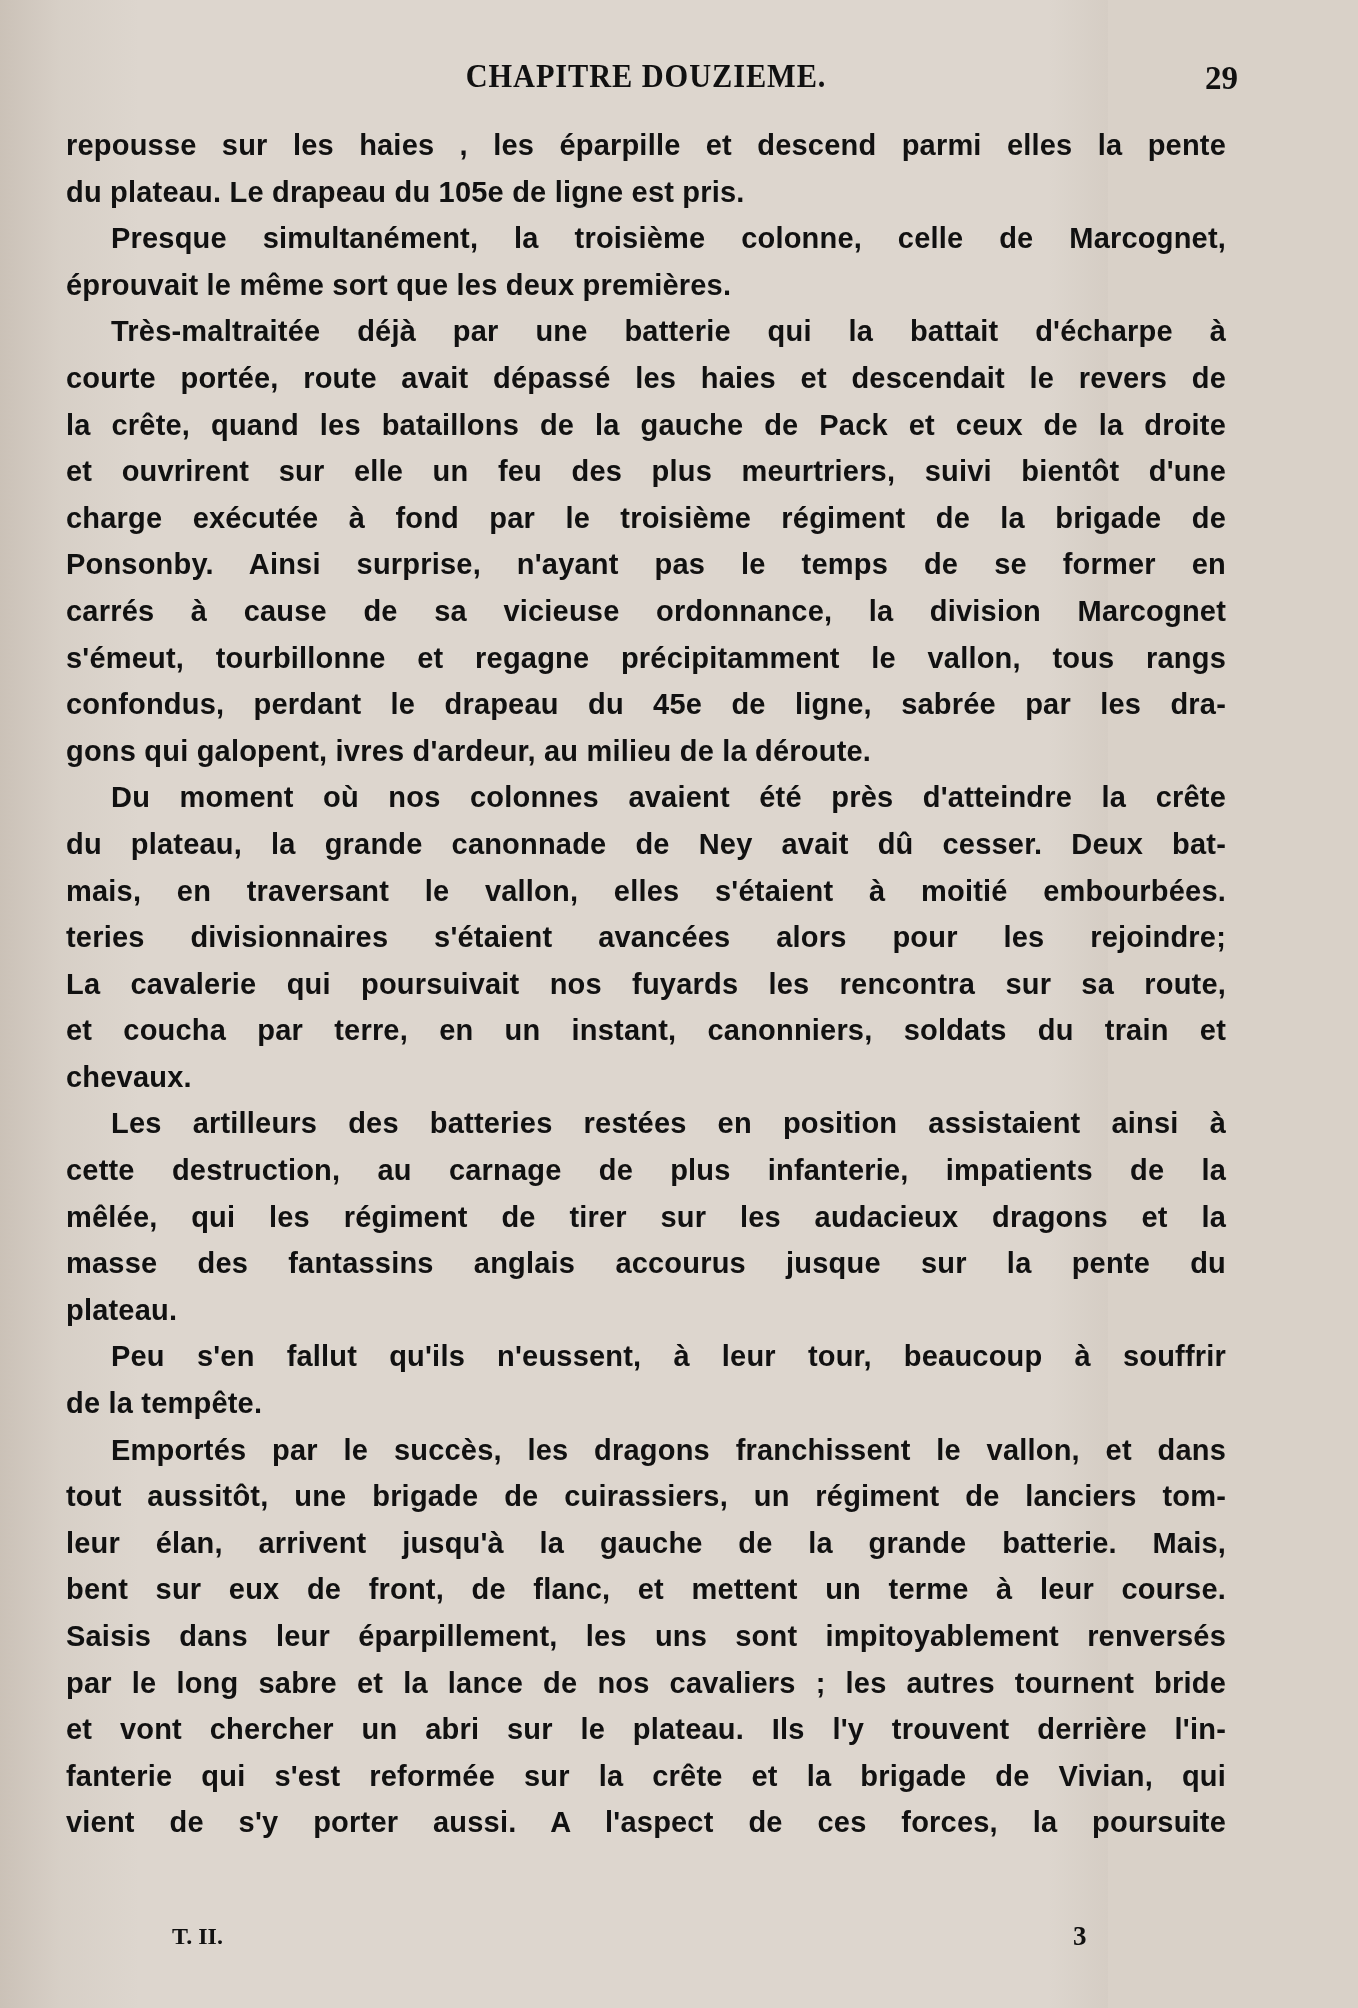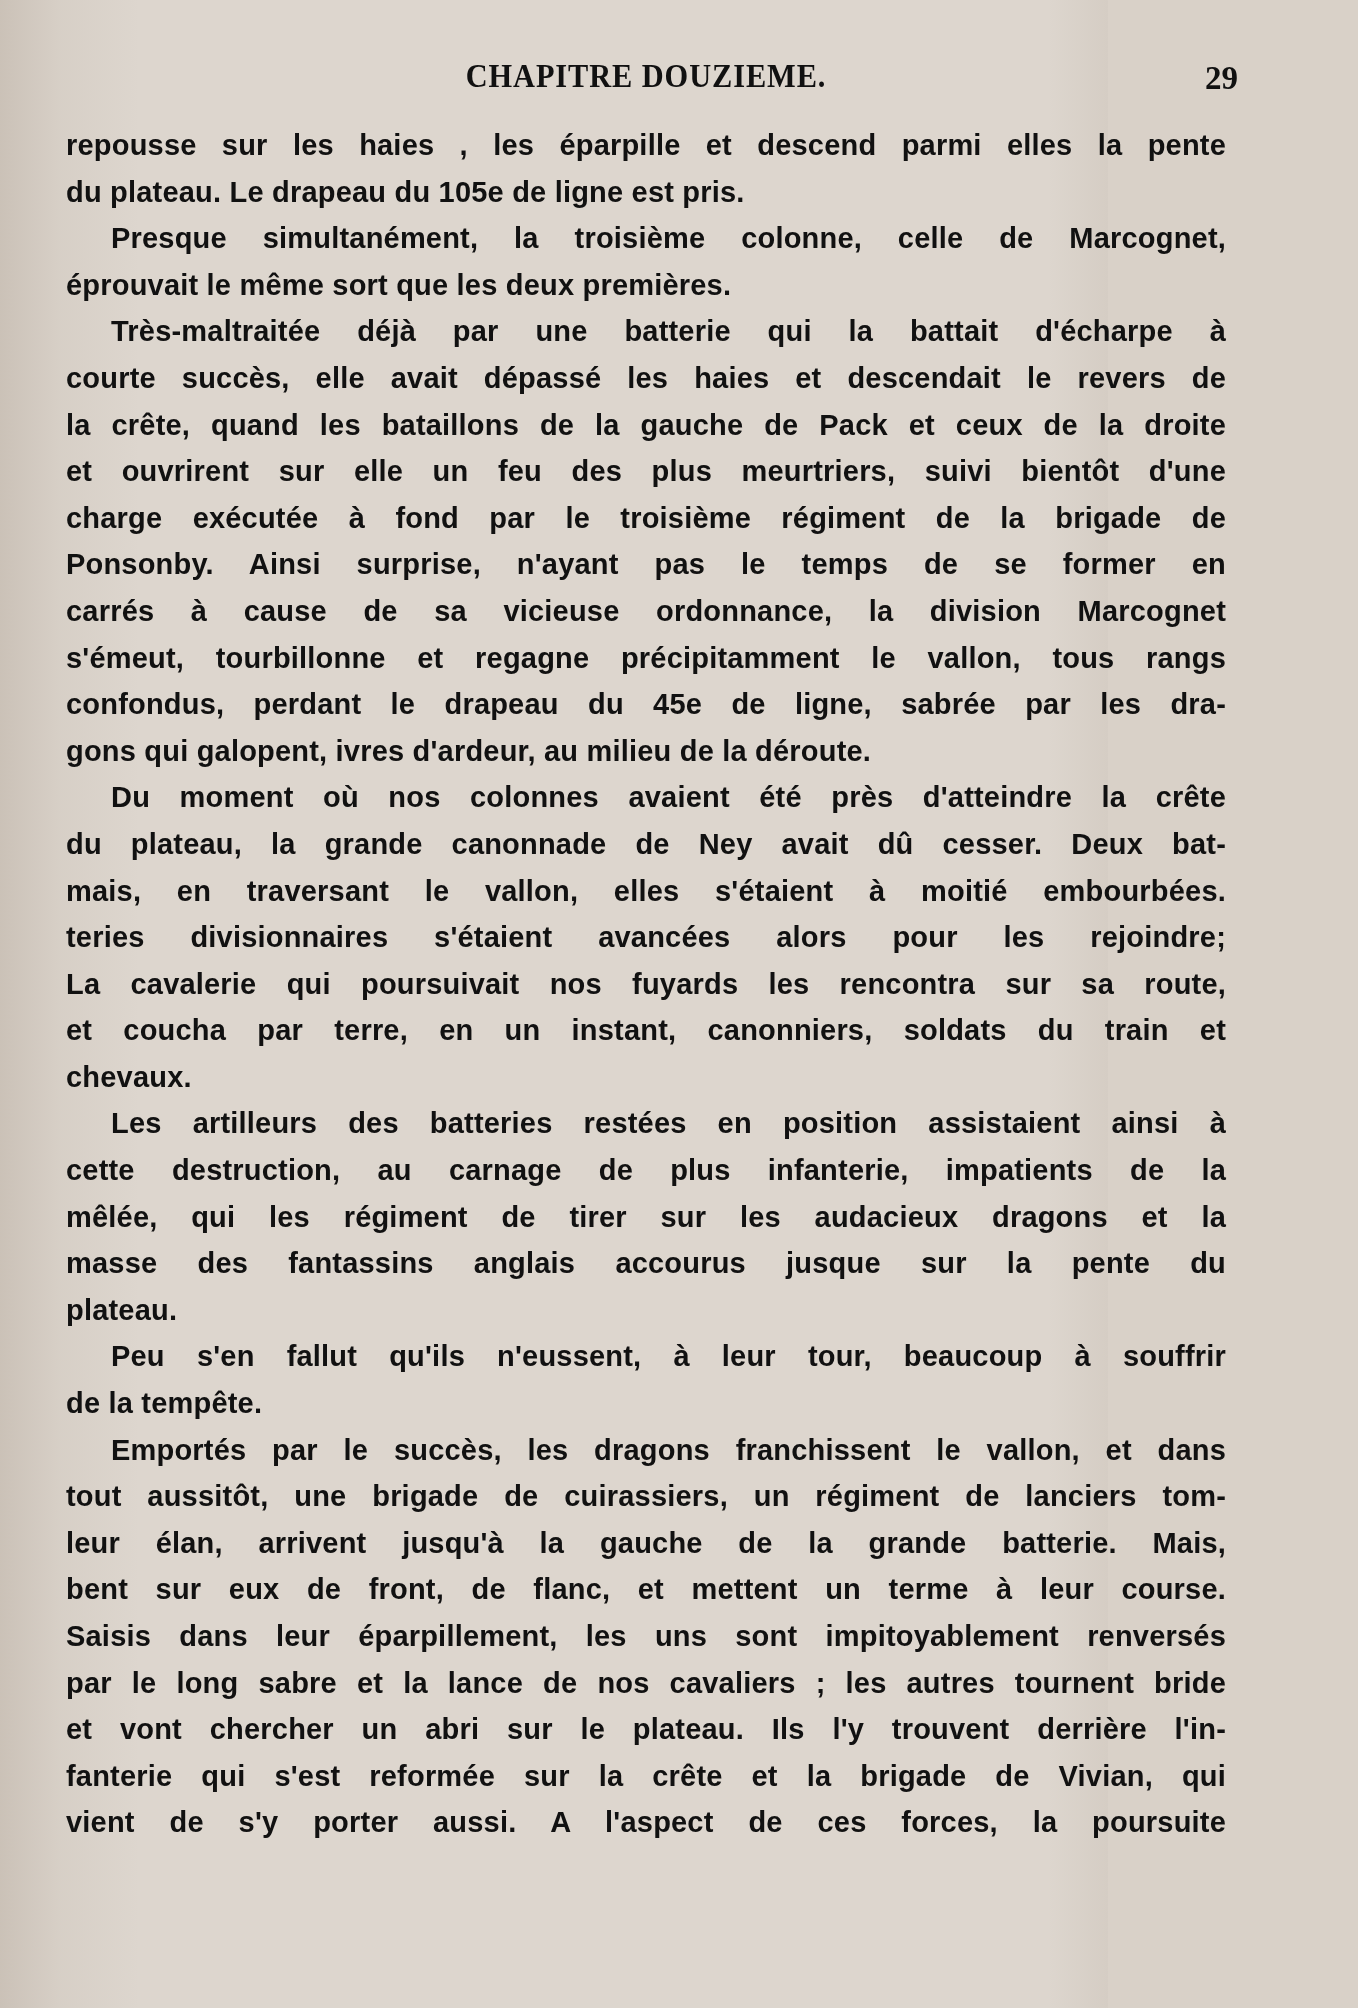--- a/index.html
+++ b/index.html
@@ -102,21 +102,21 @@
     <div class="running-title">CHAPITRE DOUZIEME.</div>
     <div class="page-number">29</div>
   </div>
 
   <div class="body-text" id="body-text">
       <div class="line">repousse sur les haies , les éparpille et descend parmi elles la pente</div>
       <div class="line last">du plateau. Le drapeau du 105e de ligne est pris.</div>
       <div class="line indent">Presque simultanément, la troisième colonne, celle de Marcognet,</div>
       <div class="line last">éprouvait le même sort que les deux premières.</div>
       <div class="line indent">Très-maltraitée déjà par une batterie qui la battait d'écharpe à</div>
-      <div class="line">courte succès, elle avait dépassé les haies et descendait le revers de</div>
+      <div class="line">courte portée, route avait dépassé les haies et descendait le revers de</div>
       <div class="line">la crête, quand les bataillons de la gauche de Pack et ceux de la droite</div>
       <div class="line">et ouvrirent sur elle un feu des plus meurtriers, suivi bientôt d'une</div>
       <div class="line">charge exécutée à fond par le troisième régiment de la brigade de</div>
       <div class="line">Ponsonby. Ainsi surprise, n'ayant pas le temps de se former en</div>
       <div class="line">carrés à cause de sa vicieuse ordonnance, la division Marcognet</div>
       <div class="line">s'émeut, tourbillonne et regagne précipitamment le vallon, tous rangs</div>
       <div class="line">confondus, perdant le drapeau du 45e de ligne, sabrée par les dra-</div>
       <div class="line last">gons qui galopent, ivres d'ardeur, au milieu de la déroute.</div>
       <div class="line indent">Du moment où nos colonnes avaient été près d'atteindre la crête</div>
       <div class="line">du plateau, la grande canonnade de Ney avait dû cesser. Deux bat-</div>
@@ -136,13 +136,17 @@
       <div class="line">tout aussitôt, une brigade de cuirassiers, un régiment de lanciers tom-</div>
       <div class="line">leur élan, arrivent jusqu'à la gauche de la grande batterie. Mais,</div>
       <div class="line">bent sur eux de front, de flanc, et mettent un terme à leur course.</div>
       <div class="line">Saisis dans leur éparpillement, les uns sont impitoyablement renversés</div>
       <div class="line">par le long sabre et la lance de nos cavaliers ; les autres tournent bride</div>
       <div class="line">et vont chercher un abri sur le plateau. Ils l'y trouvent derrière l'in-</div>
       <div class="line">fanterie qui s'est reformée sur la crête et la brigade de Vivian, qui</div>
       <div class="line">vient de s'y porter aussi. A l'aspect de ces forces, la poursuite</div>
     </div>
 
+  <div class="footer">
+    <span class="signature-vol">T. II.</span>
+    <span class="signature-num">3</span>
+  </div>
 </div>
 
 </body></html>

